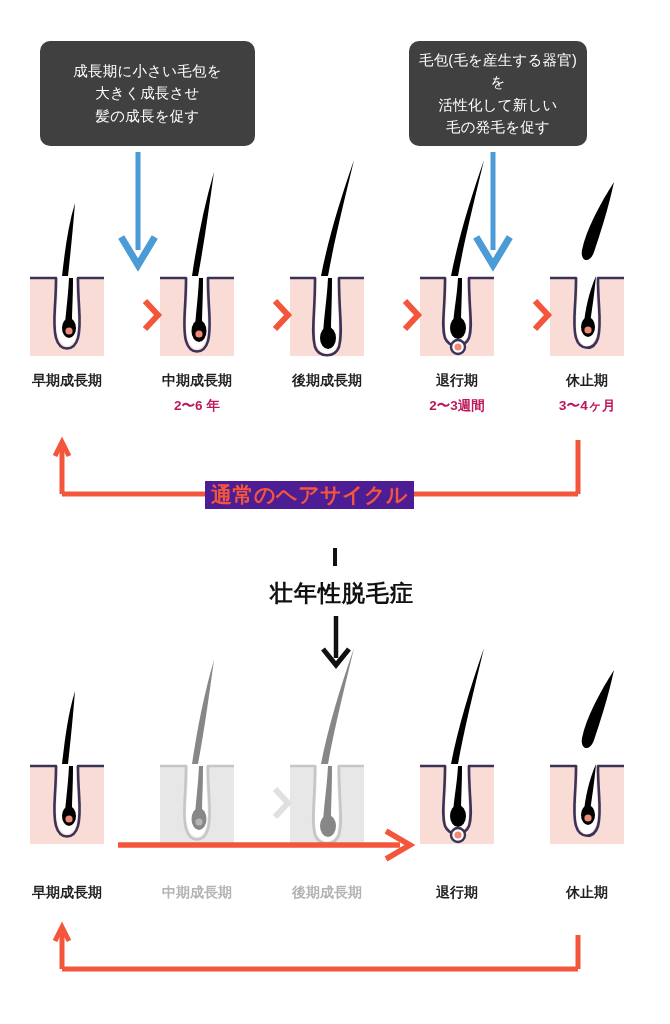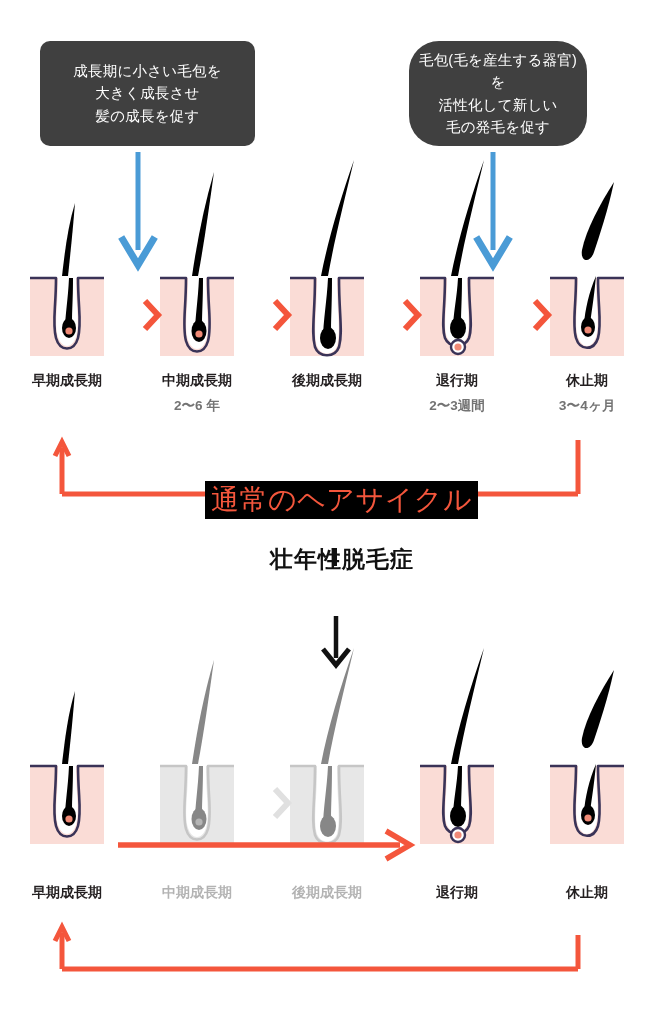--- a/index.html
+++ b/index.html
@@ -28,46 +28,46 @@
   }
   .callout span{display:block;white-space:pre-line;}
 
   
   .stage-label{
     position:absolute;text-align:center;font-size:14px;font-weight:bold;
     color:#231f20;white-space:nowrap;
   }
   .stage-sub{
     position:absolute;text-align:center;font-size:13.5px;font-weight:bold;
-    color:#737373;white-space:nowrap;
+    color:#be185d;white-space:nowrap;
   }
   .stage-label.muted,.stage-sub.muted{color:#b3b3b3;}
 
   .cycle-text{
-    position:absolute;font-size:28px;font-weight:normal;color:#f4563c;
-    white-space:nowrap;letter-spacing:.5px;background:#000000;padding:0 6px;
+    position:absolute;font-size:21px;font-weight:bold;color:#f4563c;
+    white-space:nowrap;letter-spacing:.5px;background:#4c1d95;padding:0 6px;
   }
   .mid-text{
     position:absolute;font-size:23px;font-weight:bold;color:#111111;
     white-space:nowrap;letter-spacing:1px;
   }
   svg{display:block;overflow:visible;}
 </style>
 </head>
 <body>
 
 <div id="stage">
 
   <div class="callout" style="left:40px;top:41px;width:215px;height:105px;">
     <span>成長期に小さい毛包を
 大きく成長させ
 髪の成長を促す</span>
   </div>
 
-  <div class="callout" style="left:409px;top:41px;width:178px;height:105px;border-radius:30px;">
+  <div class="callout" style="left:409px;top:41px;width:178px;height:105px;">
     <span>毛包(毛を産生する器官)を
 活性化して新しい
 毛の発毛を促す</span>
   </div>
 
   <svg class="abs" style="left:118px;top:152px;" width="40" height="118" viewBox="0 0 40 118">
     <line x1="20" y1="0" x2="20" y2="98" stroke="#4a9bd6" stroke-width="5"></line>
     <path d="M5 88 L20 113 L35 88" fill="none" stroke="#4a9bd6" stroke-width="7" stroke-linecap="square"></path>
   </svg>
 
@@ -163,21 +163,21 @@
     <path d="M7 60 L7 14" fill="none" stroke="#f4563c" stroke-width="5"></path>
     <path d="M0 22 L7 8 L14 22" fill="none" stroke="#f4563c" stroke-width="5" stroke-linecap="butt"></path>
     <path d="M7 60 L523 60" fill="none" stroke="#f4563c" stroke-width="5"></path>
     <path d="M523 60 L523 6" fill="none" stroke="#f4563c" stroke-width="5"></path>
   </svg>
   <div class="cycle-text" style="left:205px;top:481px;">通常のヘアサイクル</div>
 
   <svg class="abs" style="left:327px;top:548px;" width="16" height="20" viewBox="0 0 16 20">
     <line x1="8" y1="0" x2="8" y2="18" stroke="#111111" stroke-width="4"></line>
   </svg>
-  <div class="mid-text" style="left:270px;top:544px;">壮年性脱毛症</div>
+  <div class="mid-text" style="left:270px;top:578px;">壮年性脱毛症</div>
   <svg class="abs" style="left:318px;top:616px;" width="36" height="52" viewBox="0 0 36 52">
     <line x1="18" y1="0" x2="18" y2="42" stroke="#111111" stroke-width="4.5"></line>
     <path d="M5 33 L18 49 L31 33" fill="none" stroke="#111111" stroke-width="5" stroke-linecap="butt"></path>
   </svg>
 
   <svg class="abs" style="left:12px;top:646px;" width="110" height="205" viewBox="0 0 110 205">
     <path d="M63 45 C61 70 59 90 56 118 L50 118 C53 92 56 68 63 45 Z" fill="#000"></path>
     <rect x="18" y="120" width="74" height="78" fill="#fadcd6"></rect>
     <path d="M18 120 L44 120 C44 150 40 165 44 180 C48 194 62 194 66 180 C70 165 66 150 66 120 L92 120" fill="none" stroke="#3a3357" stroke-width="2.6" stroke-linejoin="round"></path>
     <path d="M46 120 C46 150 42 165 46 179 C50 191 60 191 64 179 C68 165 64 150 64 120 Z" fill="#ffffff"></path>

